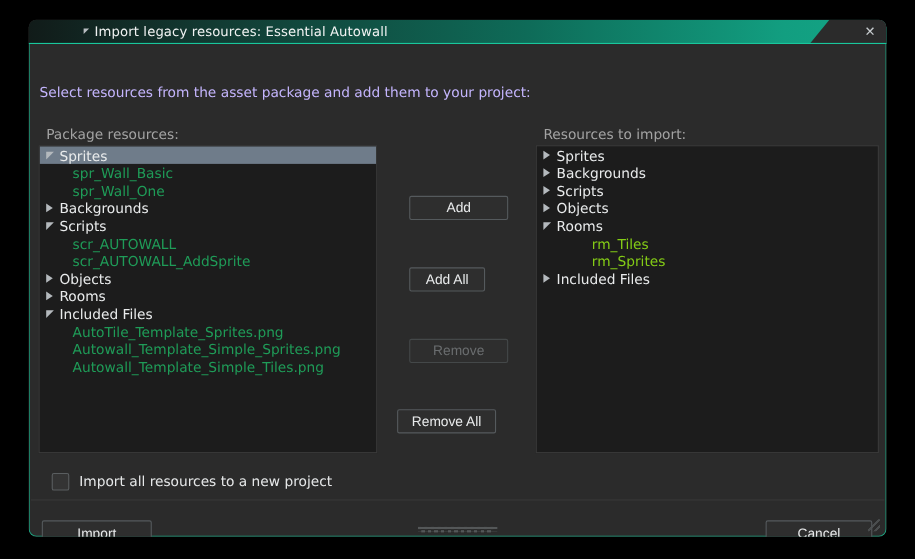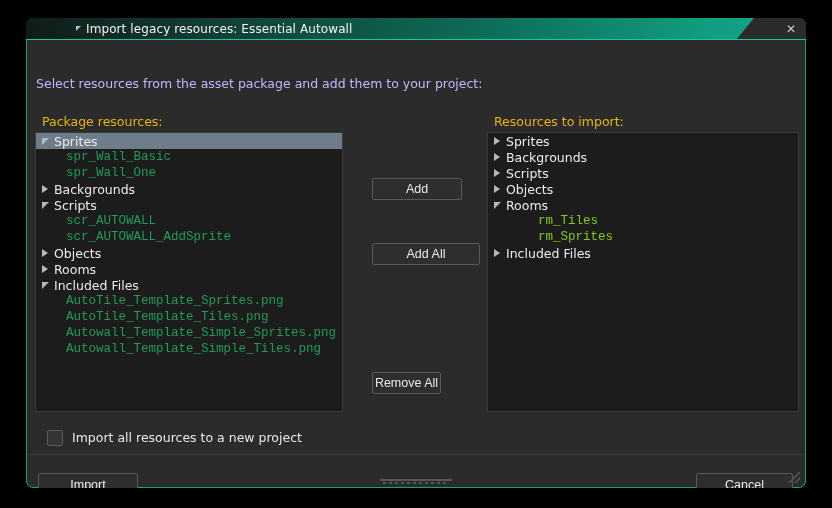--- a/index.html
+++ b/index.html
@@ -96,21 +96,21 @@
     position: absolute;
     left: 9px;
     top: 36px;
     font-size: 12.5px;
     color: #c4b5fd;
   }
 
   .panel-label {
     position: absolute;
     font-size: 12.5px;
-    color: #eab308;
+    color: #a3a3a3;
   }
   .label-left  { left: 15px;  top: 74px; }
   .label-right { left: 467px; top: 74px; }
 
   
   .tree-panel {
     position: absolute;
     background: #1c1c1c;
     border: 1px solid #3b3b3b;
     overflow: hidden;
@@ -141,21 +141,21 @@
     border-left: 6px solid #b4b9bd;
     border-top: 4px solid transparent;
     border-bottom: 4px solid transparent;
   }
   .a-expanded {
     width: 0; height: 0;
     border-left: 7px solid #b4b9bd;
     border-bottom: 7px solid transparent;
   }
   .row-label { color: #e9ebec; }
-  .row.child .row-label { color: #1f9c58; font-family: Liberation Mono, monospace; }
+  .row.child .row-label { color: #1f9c58; }
   .panel-right .row.child .row-label { color: #84cc16; margin-left: 20px; }
   .row.child { padding-left: 0; }
   .row.child .arrow-slot { flex: 0 0 30px; width: 30px; }
 
   
   .btn {
     position: absolute;
     background: #2e2e2e;
     border: 1px solid #555a5d;
     border-radius: 2px;
@@ -166,23 +166,23 @@
     align-items: center;
     justify-content: center;
     cursor: pointer;
   }
   .btn.disabled {
     color: #6a6d6f;
     border-color: #444849;
     cursor: default;
   }
   .btn-add       { left: 345px; top: 138px; width: 90px; height: 22px; }
-  .btn-addall    { left: 345px; top: 203px; width: 108px; height: 22px; }
+  .btn-addall    { left: 345px; top: 203px; width: 69px; height: 22px; }
   .btn-remove    { left: 345px; top: 268px; width: 90px; height: 22px; }
-  .btn-removeall { left: 345px; top: 332px; width: 69px; height: 22px; }
+  .btn-removeall { left: 334px; top: 332px; width: 90px; height: 22px; }
 
   
   .checkrow {
     position: absolute;
     left: 11px;
     top: 390px;
     display: flex;
     cursor: pointer;
   }
   .checkbox {
@@ -319,24 +319,20 @@
             <span class="a-expanded"></span>
           </span>
           <span class="row-label">Included Files</span>
         </div>
         <div class="row child">
           <span class="arrow-slot"></span>
           <span class="row-label">AutoTile_Template_Sprites.png</span>
         </div>
         <div class="row child">
           <span class="arrow-slot"></span>
-          <span class="row-label">AutoTile_Template_Tiles.png</span>
-        </div>
-        <div class="row child">
-          <span class="arrow-slot"></span>
           <span class="row-label">Autowall_Template_Simple_Sprites.png</span>
         </div>
         <div class="row child">
           <span class="arrow-slot"></span>
           <span class="row-label">Autowall_Template_Simple_Tiles.png</span>
         </div>
       </div>
     <div class="tree-panel panel-right" id="tree-right">
         <div class="row">
           <span class="arrow-slot">
@@ -379,20 +375,21 @@
         <div class="row">
           <span class="arrow-slot">
             <span class="a-collapsed"></span>
           </span>
           <span class="row-label">Included Files</span>
         </div>
       </div>
 
     <div class="btn btn-add">Add</div>
     <div class="btn btn-addall">Add All</div>
+    <div class="btn btn-remove disabled">Remove</div>
     <div class="btn btn-removeall">Remove All</div>
 
     <div class="checkrow">
       <span class="checkbox"></span>
       <span>Import all resources to a new project</span>
     </div>
 
     <div class="separator"></div>
 
     <div class="btn btn-import">Import</div>

